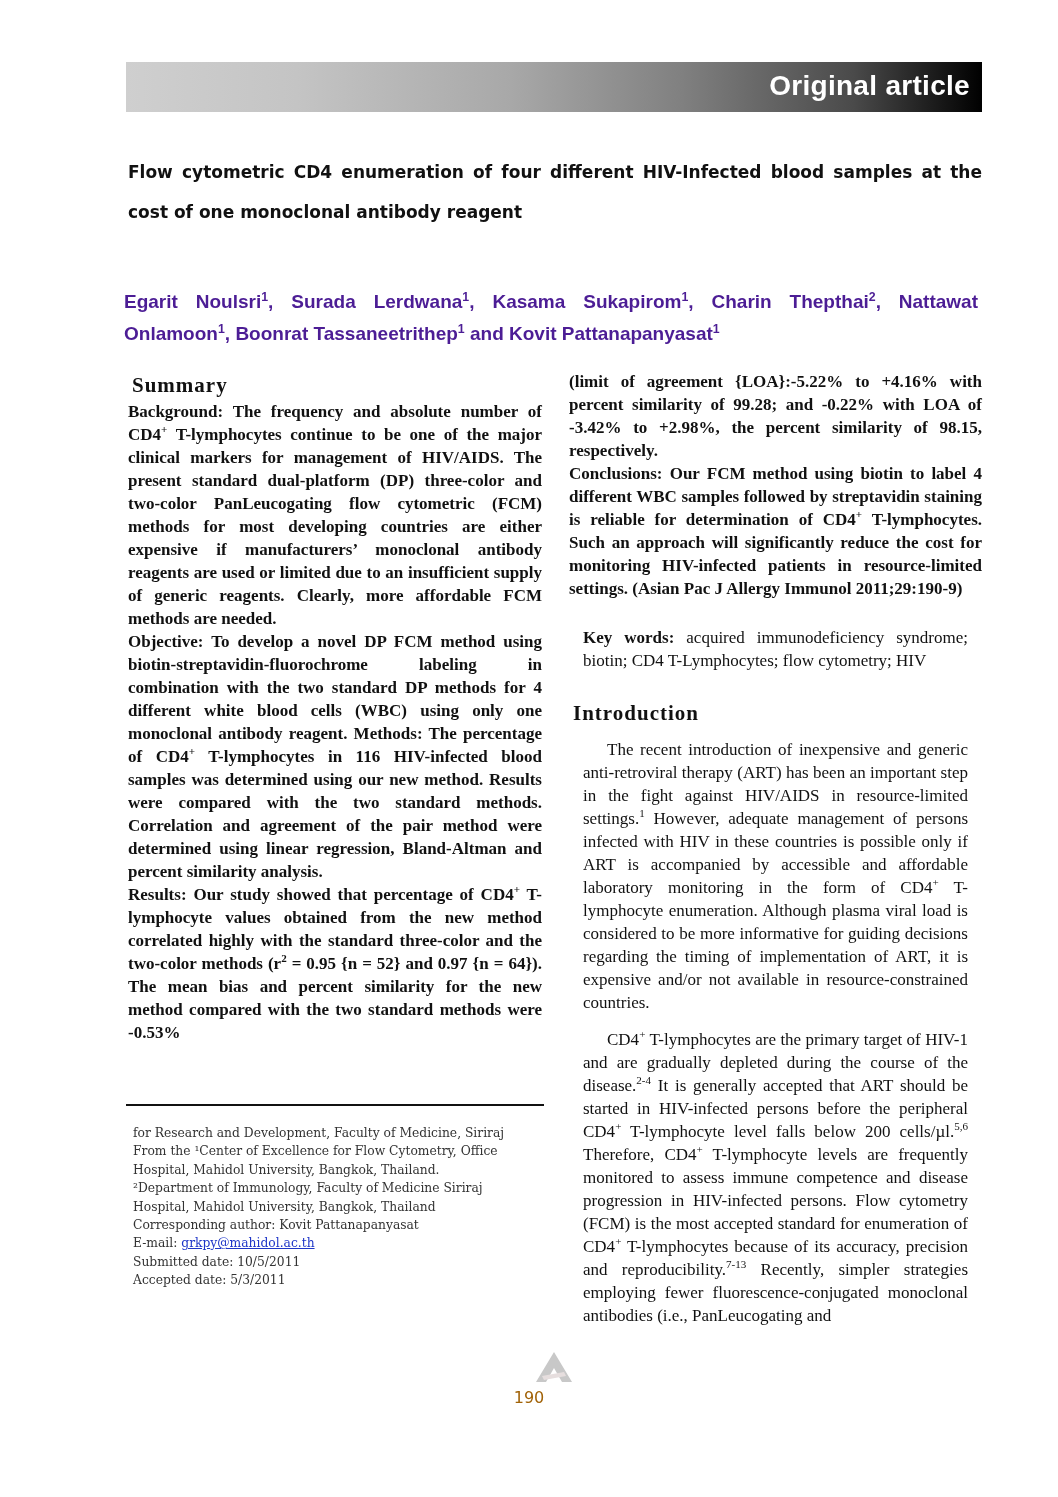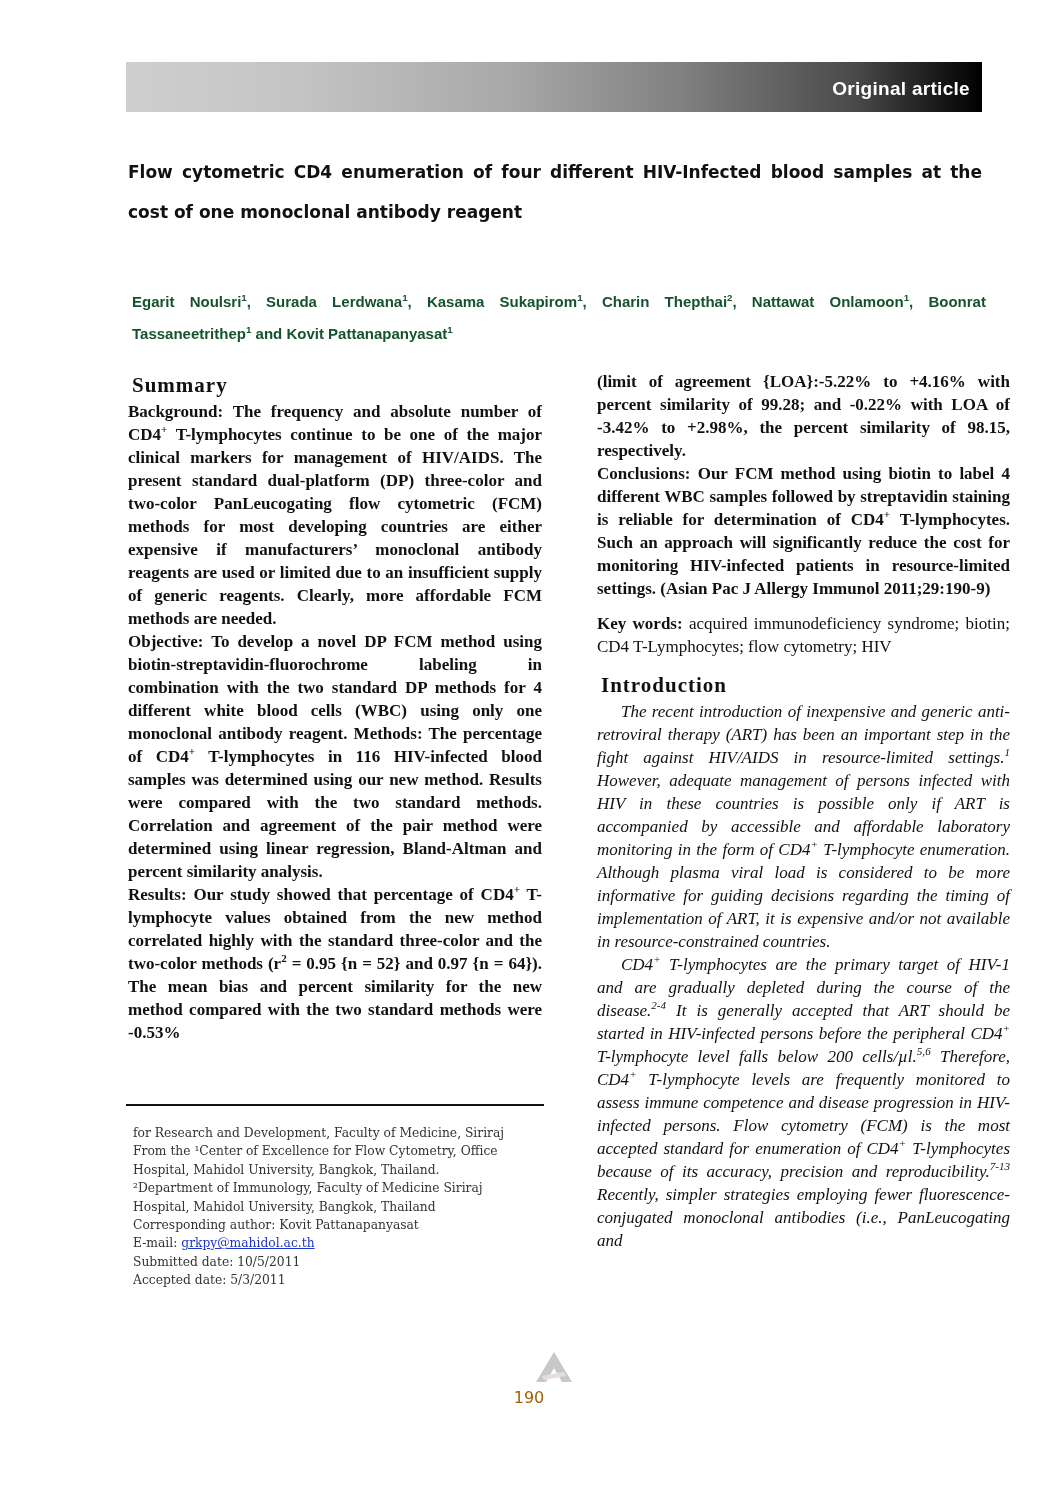--- a/index.html
+++ b/index.html
@@ -3,42 +3,41 @@
 <meta charset="utf-8">
 <style>
   html, body { margin:0; padding:0; background:#ffffff; }
   body { width:1058px; height:1497px; position:relative; overflow:hidden; color:#111; }
   .banner {
     position:absolute; left:126px; top:62px; width:856px; height:50px;
     background: linear-gradient(to right, #cfcfcf 0%, #c4c4c4 20%, #a8a8a8 45%, #808080 65%, #4a4a4a 85%, #000 100%);
   }
   .banner-label {
     position:absolute; right:12px; top:8px;
-    font-family:"Liberation Sans", sans-serif; font-weight:bold; font-size:19px; color:#fff;
+    font-family:"Liberation Sans", sans-serif; font-weight:bold; font-size:28px; color:#fff;
     letter-spacing:0.3px;
-    margin-top:8px;
   }
   .title {
     position:absolute; left:128px; top:152px; width:854px;
     font-family:"DejaVu Sans", sans-serif; font-weight:bold; font-size:17px; line-height:40px;
     text-align:justify; text-align-last:left; color:#111;
   }
   .authors {
-    position:absolute; left:132px; top:286px; width:854px;
-    font-family:"Liberation Sans", sans-serif; font-weight:bold; font-size:15px; line-height:32px;
-    text-align:justify; text-align-last:left; color:#14532d;
+    position:absolute; left:124px; top:286px; width:854px;
+    font-family:"Liberation Sans", sans-serif; font-weight:bold; font-size:19px; line-height:32px;
+    text-align:justify; text-align-last:left; color:#4c1d95;
   }
   sup { font-size:65%; line-height:0; vertical-align:super; }
   .col { position:absolute; font-family:"Liberation Serif", serif; font-size:17px; line-height:23px; text-align:justify; }
   .col-left { left:128px; top:370px; width:414px; }
-  .col-right { left:597px; top:370px; width:413px; }
+  .col-right { left:569px; top:370px; width:413px; }
   .section-head { font-family:Liberation Serif, serif; font-weight:bold; font-size:21px; letter-spacing:1px; line-height:22px; margin:4px; }
   .abs { font-weight:bold; margin:0; }
-  .para { margin:0; }
-  .indent { text-indent:24px;font-style:italic; }
+  .para { margin:14px; }
+  .indent { text-indent:24px; }
   .gap { height:12px; }
   .rule { position:absolute; left:126px; top:1104px; width:418px; height:2px; background:#111; }
   .foot {
     position:absolute; left:133px; top:1124px; width:405px;
     font-family:"DejaVu Serif", serif; font-size:12.3px; line-height:18.4px; color:#333;
     text-align:justify;
   }
   .foot div { white-space:nowrap; }
   .email { color:#1f36c8; text-decoration:underline;margin-top:8px; }
   .logo { position:absolute; left:534px; top:1350px; width:40px; height:34px; }

